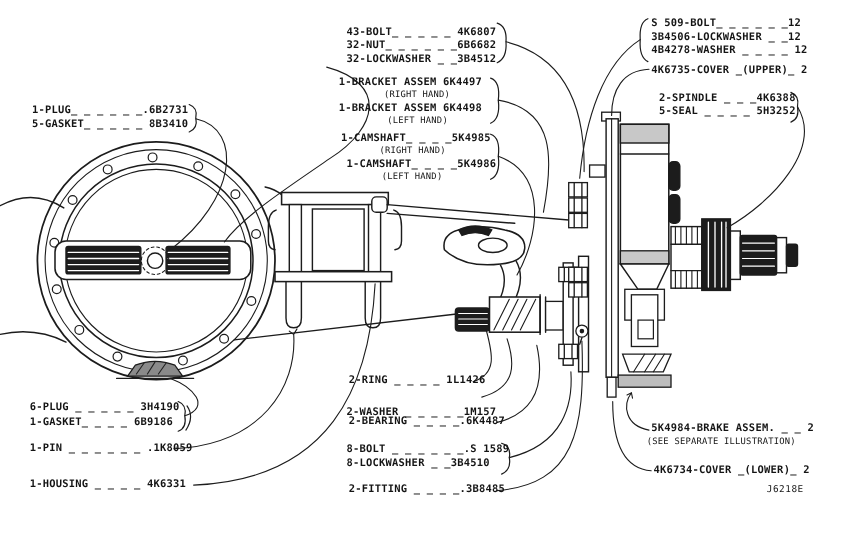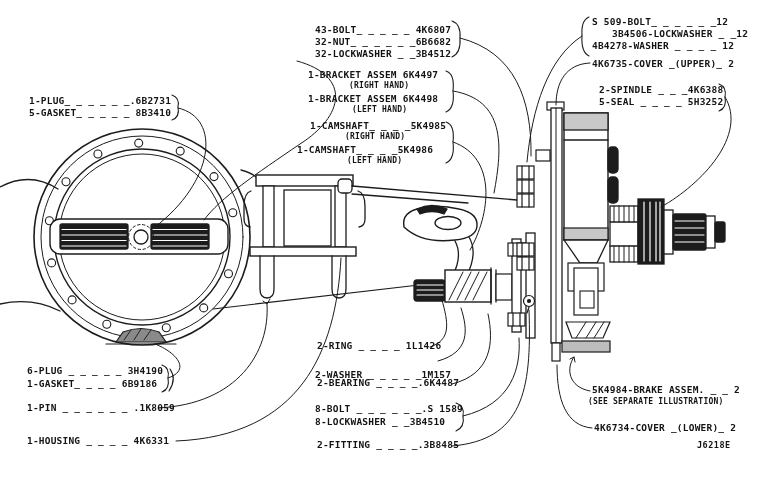--- a/index.html
+++ b/index.html
@@ -1,23 +1,23 @@
 <!DOCTYPE html>
 <html><head>
 <meta charset="utf-8">
 <style>
   html,body{margin:0;padding:0;background:#ffffff;}
   .stage{position:relative;width:777px;height:500px;background:#ffffff;overflow:hidden;
          font-family:"DejaVu Sans Mono","Liberation Mono",monospace;}
   .stage svg{position:absolute;left:0;top:0;}
   .lbl{position:absolute;font-size:9.5px;font-weight:bold;color:#141414;
        letter-spacing:.2px;white-space:pre;line-height:10px;}
-  .sub{position:absolute;font-size:8px;font-weight:bold;color:#141414;
+  .sub{position:absolute;font-size:8px;font-weight:normal;color:#141414;
        letter-spacing:.2px;white-space:pre;line-height:9px;}
-  .figid{position:absolute;font-size:8.5px;font-weight:bold;color:#141414;letter-spacing:.5px;}
+  .figid{position:absolute;font-size:8.5px;font-weight:normal;color:#141414;letter-spacing:.5px;}
 </style>
 </head>
 <body>
 
 <div class="stage">
 
 <svg width="777" height="500" viewBox="0 0 777 500">
   <g stroke="#1c1c1c" fill="none" stroke-width="1.3" stroke-linecap="round">
 
     <g>
@@ -196,25 +196,25 @@
 <div class="lbl" style="left:315px;top:25px">43-BOLT_ _ _ _ _ 4K6807</div>
 <div class="lbl" style="left:315px;top:37px">32-NUT_ _ _ _ _ _6B6682</div>
 <div class="lbl" style="left:315px;top:49px">32-LOCKWASHER _ _3B4512</div>
 
 <div class="lbl" style="left:308px;top:70px">1-BRACKET ASSEM 6K4497</div>
 <div class="sub" style="left:349px;top:81px">(RIGHT HAND)</div>
 <div class="lbl" style="left:308px;top:94px">1-BRACKET ASSEM 6K4498</div>
 <div class="sub" style="left:352px;top:105px">(LEFT HAND)</div>
 <div class="lbl" style="left:310px;top:121px">1-CAMSHAFT_ _ _ _5K4985</div>
 <div class="sub" style="left:345px;top:132px">(RIGHT HAND)</div>
-<div class="lbl" style="left:297px;top:145px">1-CAMSHAFT_ _ _ _5K4986</div>
+<div class="lbl" style="left:315px;top:145px">1-CAMSHAFT_ _ _ _5K4986</div>
 <div class="sub" style="left:347px;top:156px">(LEFT HAND)</div>
 
 <div class="lbl" style="left:592px;top:17px">S 509-BOLT_ _ _ _ _ _12</div>
-<div class="lbl" style="left:612px;top:29px">3B4506-LOCKWASHER _ _12</div>
+<div class="lbl" style="left:592px;top:29px">3B4506-LOCKWASHER _ _12</div>
 <div class="lbl" style="left:592px;top:41px">4B4278-WASHER _ _ _ _ 12</div>
 <div class="lbl" style="left:592px;top:59px">4K6735-COVER _(UPPER)_ 2</div>
 <div class="lbl" style="left:599px;top:85px">2-SPINDLE _ _ _4K6388</div>
 <div class="lbl" style="left:599px;top:97px">5-SEAL _ _ _ _ 5H3252</div>
 
 <div class="lbl" style="left:27px;top:366px">6-PLUG _ _ _ _ _ 3H4190</div>
 <div class="lbl" style="left:27px;top:379px">1-GASKET_ _ _ _ 6B9186</div>
 <div class="lbl" style="left:27px;top:403px">1-PIN _ _ _ _ _ _ .1K8059</div>
 <div class="lbl" style="left:27px;top:436px">1-HOUSING _ _ _ _ 4K6331</div>
 

